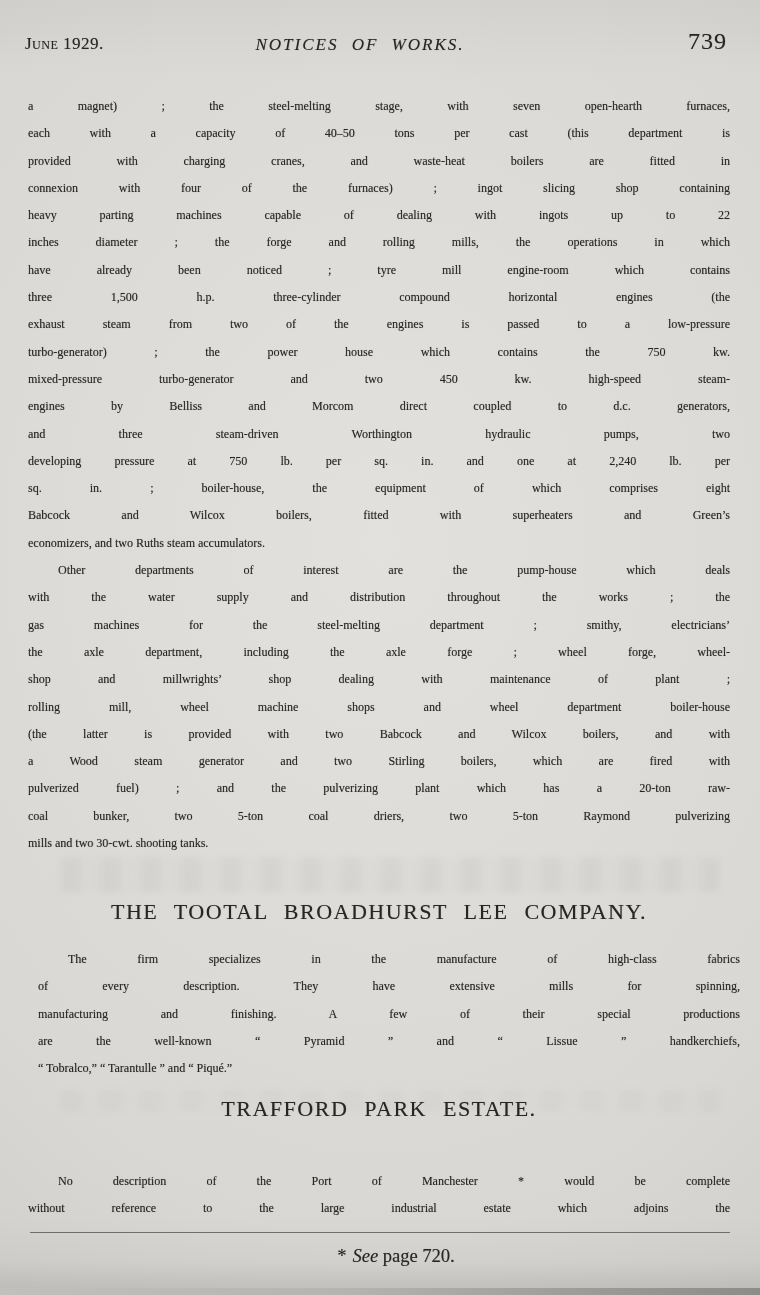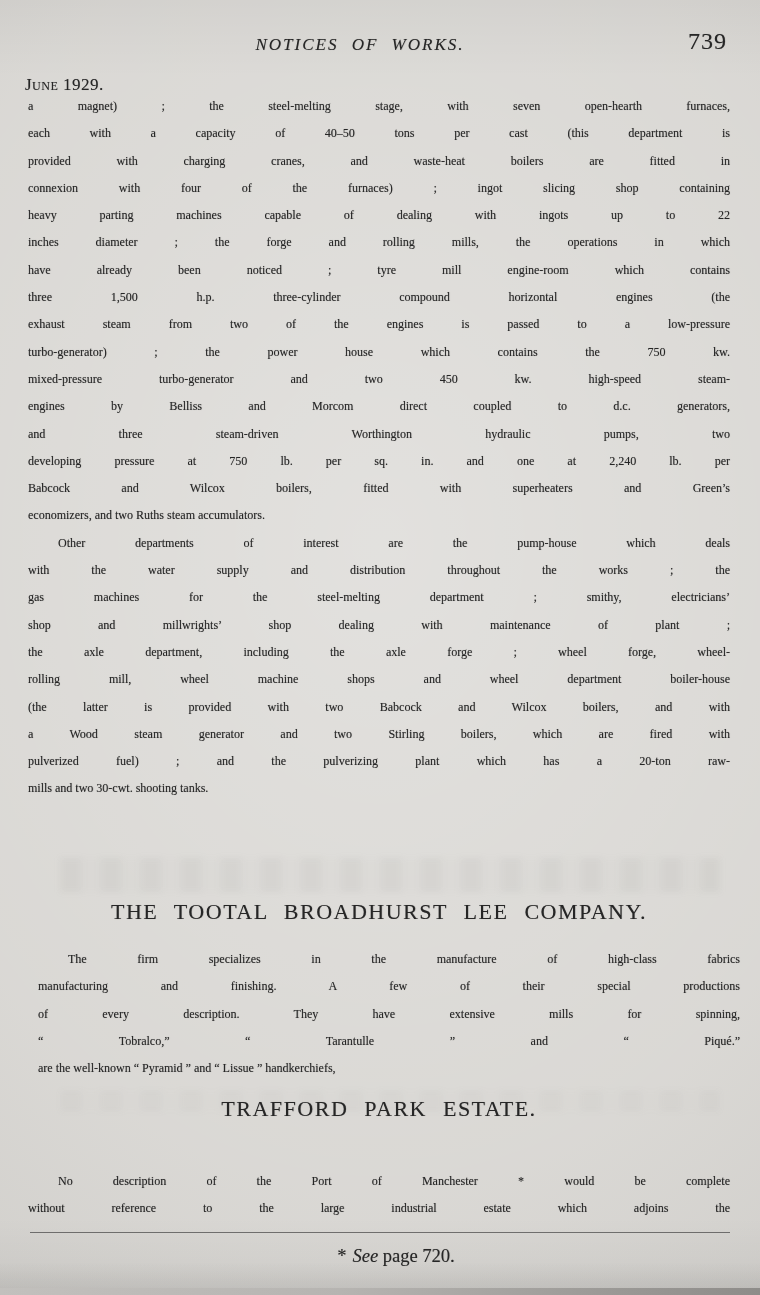--- a/index.html
+++ b/index.html
@@ -14,21 +14,21 @@
       linear-gradient(180deg, rgba(0,0,0,0.04) 0%, rgba(0,0,0,0.00) 6%, rgba(0,0,0,0.00) 94%, rgba(0,0,0,0.05) 100%);
     font-family: "Liberation Serif", "DejaVu Serif", serif;
     color: #262626;
   }
   .ink { text-shadow: 0.3px 0.3px 0.7px rgba(20,20,20,0.35); }
 
   
   .hdr { position: absolute; top: 28px; left: 0; width: 760px; height: 30px; }
   .hdr-date {
     position: absolute; left: 25px; top: 6px;
-    font-variant: small-caps; font-size: 17px; letter-spacing: 0.5px; margin-top: 41px;
+    font-variant: small-caps; font-size: 17px; letter-spacing: 0.5px;
   }
   .hdr-title {
     position: absolute; left: 0; width: 720px; top: 7px;
     text-align: center; font-size: 17px; letter-spacing: 2px; word-spacing: 7px; font-style: italic;
   }
   .hdr-page {
     position: absolute; right: 33px; top: 0;
     font-size: 24px; letter-spacing: 1px;
   }
 
@@ -103,48 +103,50 @@
         <div class="tline">heavy parting machines capable of dealing with ingots up to 22</div>
         <div class="tline">inches diameter ; the forge and rolling mills, the operations in which</div>
         <div class="tline">have already been noticed ; tyre mill engine-room which contains</div>
         <div class="tline">three 1,500 h.p. three-cylinder compound horizontal engines (the</div>
         <div class="tline">exhaust steam from two of the engines is passed to a low-pressure</div>
         <div class="tline">turbo-generator) ; the power house which contains the 750 kw.</div>
         <div class="tline">mixed-pressure turbo-generator and two 450 kw. high-speed steam-</div>
         <div class="tline">engines by Belliss and Morcom direct coupled to d.c. generators,</div>
         <div class="tline">and three steam-driven Worthington hydraulic pumps, two</div>
         <div class="tline">developing pressure at 750 lb. per sq. in. and one at 2,240 lb. per</div>
+        <div class="tline">sq. in. ; boiler-house, the equipment of which comprises eight</div>
         <div class="tline">Babcock and Wilcox boilers, fitted with superheaters and Green’s</div>
         <div class="tline">economizers, and two Ruths steam accumulators.</div>
       </div>
     <div class="para ink indented">
         <div class="tline">Other departments of interest are the pump-house which deals</div>
         <div class="tline">with the water supply and distribution throughout the works ; the</div>
         <div class="tline">gas machines for the steel-melting department ; smithy, electricians’</div>
+        <div class="tline">the axle department, including the axle forge ; wheel forge, wheel-</div>
         <div class="tline">shop and millwrights’ shop dealing with maintenance of plant ;</div>
-        <div class="tline">the axle department, including the axle forge ; wheel forge, wheel-</div>
         <div class="tline">rolling mill, wheel machine shops and wheel department boiler-house</div>
         <div class="tline">(the latter is provided with two Babcock and Wilcox boilers, and with</div>
         <div class="tline">a Wood steam generator and two Stirling boilers, which are fired with</div>
         <div class="tline">pulverized fuel) ; and the pulverizing plant which has a 20-ton raw-</div>
+        <div class="tline">coal bunker, two 5-ton coal driers, two 5-ton Raymond pulverizing</div>
         <div class="tline">mills and two 30-cwt. shooting tanks.</div>
       </div>
   </div>
 
   <div class="showthrough st-1"></div>
 
   <div class="sect-head head-tootal ink">THE TOOTAL BROADHURST LEE COMPANY.</div>
 
   <div class="bodycol col-tootal-p">
     <div class="para ink indented">
         <div class="tline">The firm specializes in the manufacture of high-class fabrics</div>
+        <div class="tline">of every description. They have extensive mills for spinning,</div>
         <div class="tline">manufacturing and finishing. A few of their special productions</div>
-        <div class="tline">of every description. They have extensive mills for spinning,</div>
+        <div class="tline">are the well-known “ Pyramid ” and “ Lissue ” handkerchiefs,</div>
         <div class="tline">“ Tobralco,” “ Tarantulle ” and “ Piqué.”</div>
-        <div class="tline">are the well-known “ Pyramid ” and “ Lissue ” handkerchiefs,</div>
       </div>
   </div>
 
   <div class="showthrough st-2"></div>
 
   <div class="sect-head head-trafford ink">TRAFFORD PARK ESTATE.</div>
 
   <div class="bodycol col-trafford-p">
     <div class="para ink indented cont-next">
         <div class="tline">No description of the Port of Manchester * would be complete</div>

